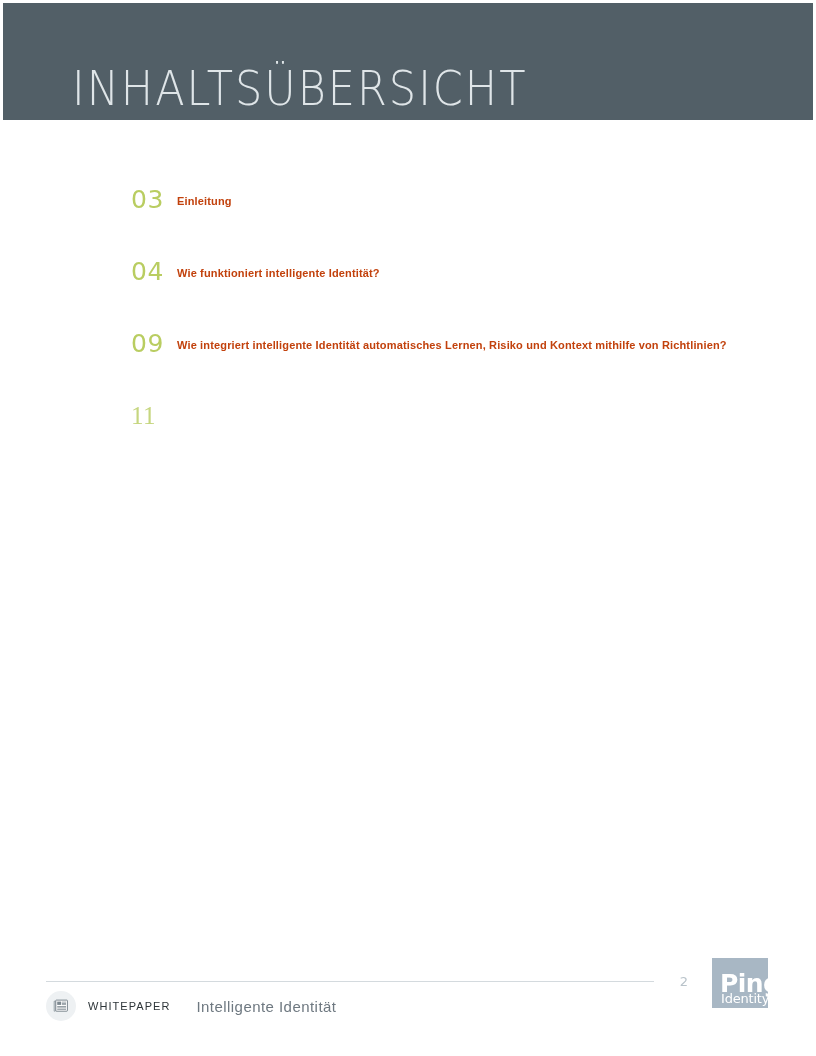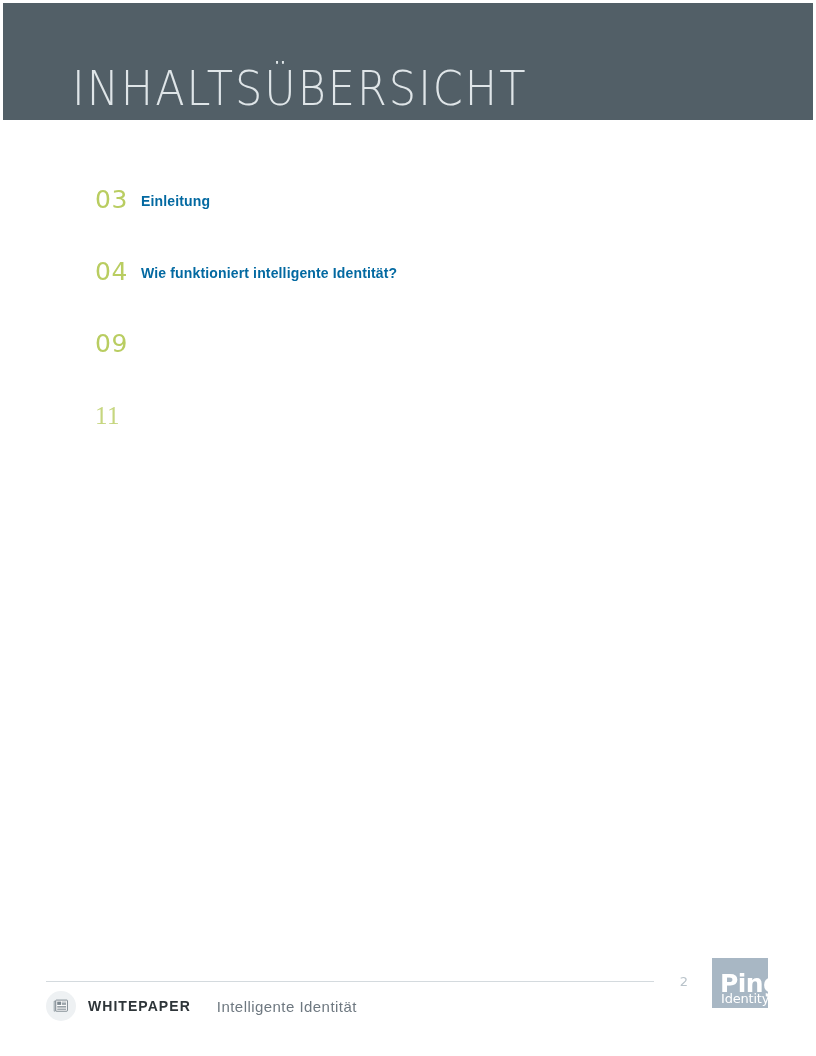--- a/index.html
+++ b/index.html
@@ -40,20 +40,21 @@
     transform: scaleY(1.12);
     transform-origin: left top;
   }
 
   
   .toc {
     position: absolute;
     left: 0;
     top: 186px;
     width: 728px;
+    padding-left: 36px;
   }
   .toc-item {
     position: relative;
     display: flex;
     align-items: flex-start;
     min-height: 72px;
     padding-left: 95px;
     box-sizing: border-box;
   }
   .toc-num {
@@ -66,24 +67,24 @@
     letter-spacing: 0.5px;
     font-family: "DejaVu Sans", sans-serif;
   }
   .toc-num.light {
     color: #c6d67f;
     font-family: Liberation Serif, serif;
   }
   .toc-label {
     flex: 1 1 auto;
     max-width: 560px;
-    font-size: 14px;
+    font-size: 11px;
     line-height: 23.5px;
     font-weight: bold;
-    color: #0369a1;
+    color: #c2410c;
     padding-top: 4px;
     letter-spacing: 0.15px;
   }
 
   
   .footer-rule {
     position: absolute;
     left: 46px;
     top: 981px;
     width: 608px;
@@ -114,22 +115,22 @@
     border-radius: 50%;
     background: #eef1f3;
     display: flex;
     align-items: center;
     justify-content: center;
     flex: 0 0 auto;
   }
   .footer-icon svg { display: block; }
   .footer-kicker {
     margin-left: 12px;
-    font-size: 14px;
-    font-weight: bold;
+    font-size: 11px;
+    font-weight: normal;
     letter-spacing: 1.05px;
     color: #2e3539;
     white-space: nowrap;
   }
   .footer-subject {
     margin-left: 26px;
     font-size: 15px;
     letter-spacing: 0.45px;
     color: #6e7880;
     white-space: nowrap;
@@ -184,20 +185,21 @@
 
     <div class="toc-item">
       <div class="toc-num">04</div>
       <div class="toc-label">Wie funktioniert intelligente Identität?</div>
     </div>
 
 
 
     <div class="toc-item">
       <div class="toc-num">09</div>
+      <div class="toc-label">Wie integriert intelligente Identität automatisches Lernen, Risiko und Kontext mithilfe von Richtlinien?</div>
     </div>
 
     <div class="toc-item">
       <div class="toc-num light">11</div>
     </div>
 
   </div>
 
   <div class="footer-rule"></div>
 

